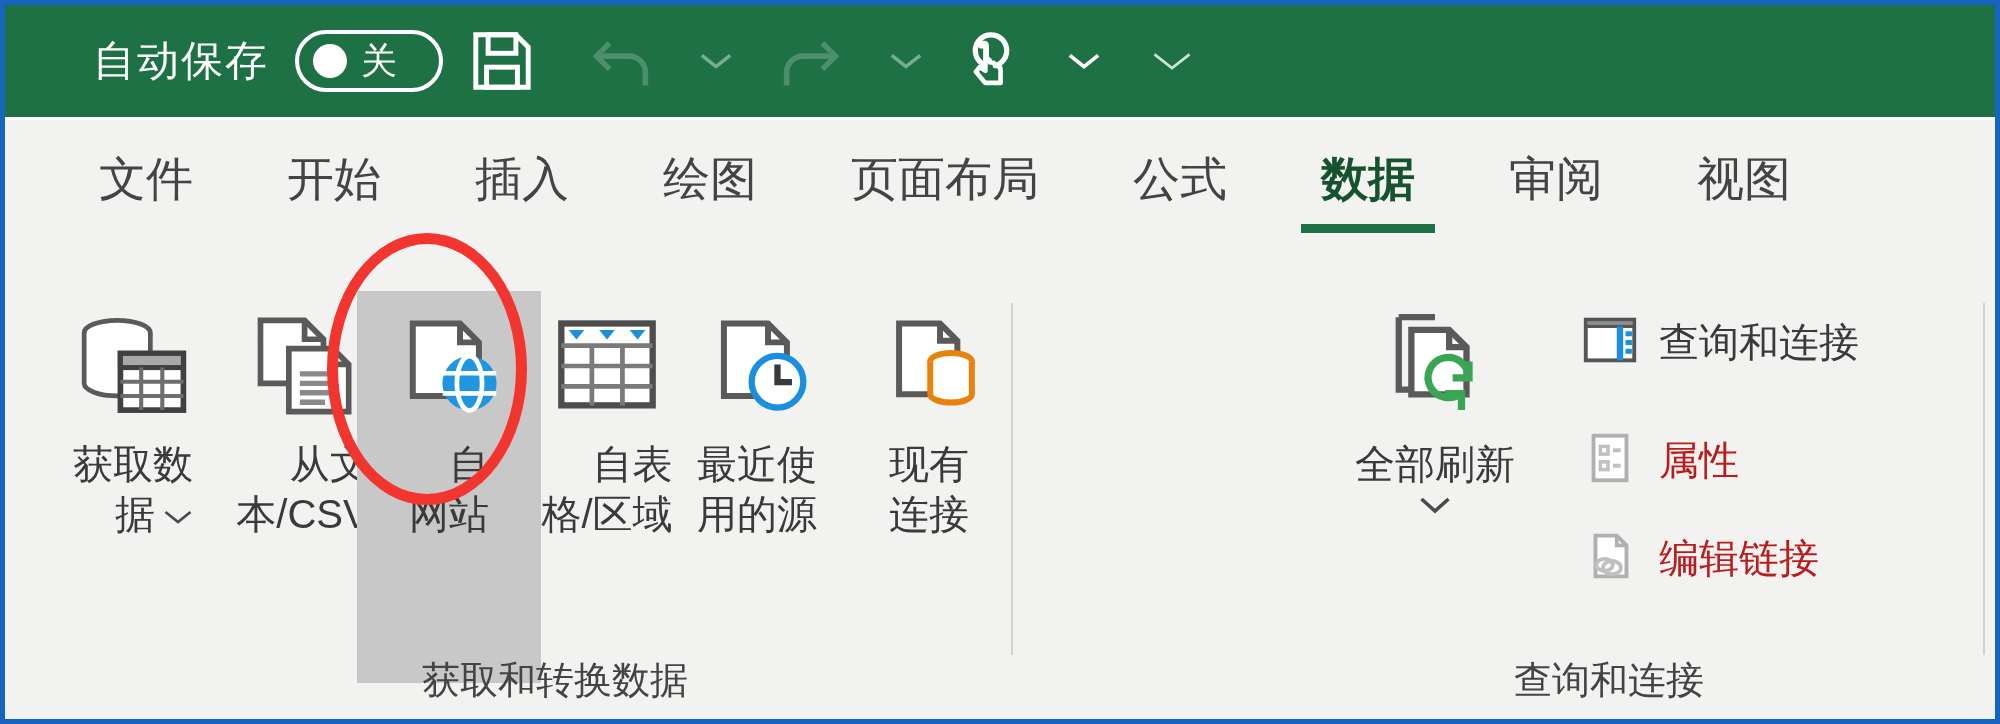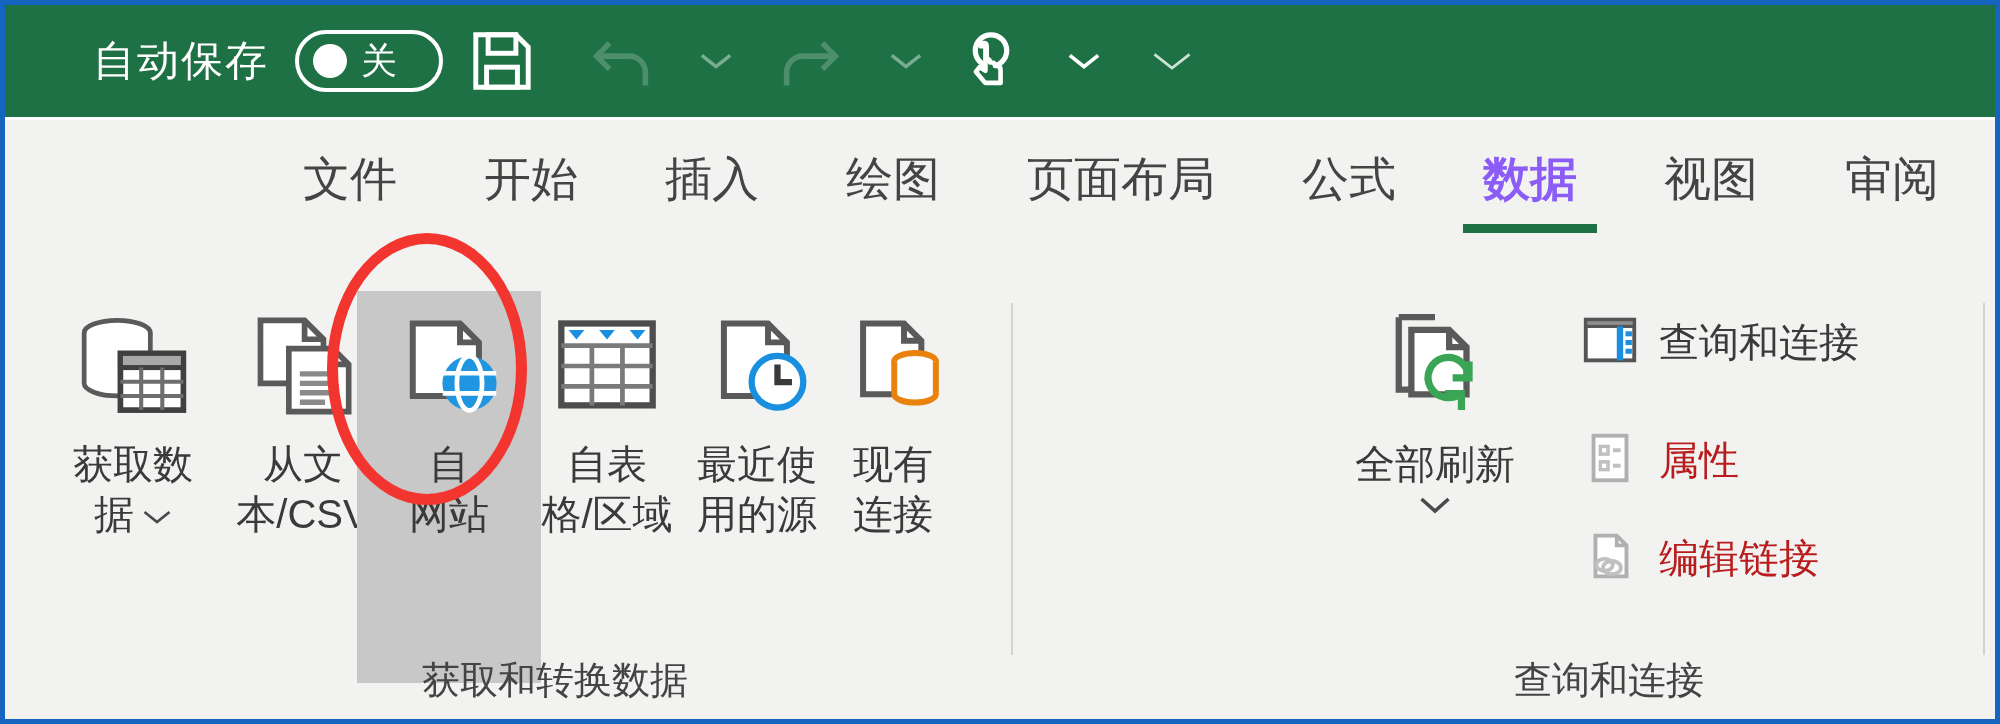--- a/index.html
+++ b/index.html
@@ -73,34 +73,33 @@
     position: absolute; left: 0; top: 112px;
     width: 100%; height: 160px;
     background: #f2f2f1;
     border-top: 3px solid #ffffff;
   }
   .tabs {
     display: flex;
     align-items: flex-start;
     padding-left: 64px;
     padding-top: 24px;
-    gap: 1px;
-    justify-content: flex-end;
+    gap: 8px;
   }
   .tab {
     position: relative;
     font-size: 47px;
     color: #444444;
     white-space: nowrap;
     padding: 4px 30px 0 30px;
     margin-right: 26px;
   }
   .tab.active {
     font-weight: bold;
-    color: #8b5cf6;
+    color: #14532d;
   }
   .tab.active::after {
     content: "";
     position: absolute;
     left: 10px; right: 10px;
     bottom: -22px;
     height: 9px;
     background: #1e7145;
   }
 
@@ -146,21 +145,21 @@
   }
   .bigbtn .ic {
     height: 130px;
     display: flex; align-items: flex-end; justify-content: center;
     margin-top: 8px;
   }
   .bigbtn .lbl {
     font-size: 40px;
     color: #3a3a3a;
     line-height: 1.25;
-    text-align: center;
+    text-align: right;
     margin-top: 10px;
     white-space: pre-line;
     letter-spacing: 0px;
   }
   .lbl-chev {
     display: inline-block;
     vertical-align: middle;
     margin-left: 8px;
   }
 
@@ -261,22 +260,22 @@
 
   <div class="tabstrip">
     <div class="tabs">
       <div class="tab"><span>文件</span></div>
       <div class="tab"><span>开始</span></div>
       <div class="tab"><span>插入</span></div>
       <div class="tab"><span>绘图</span></div>
       <div class="tab"><span>页面布局</span></div>
       <div class="tab"><span>公式</span></div>
       <div class="tab active"><span>数据</span></div>
+      <div class="tab"><span>审阅</span></div>
       <div class="tab"><span>视图</span></div>
-      <div class="tab"><span>审阅</span></div>
     </div>
   </div>
 
   <div class="ribbon">
 
     <div class="group" style="left:0; width:1280px;">
 
       <div class="bigbtn" style="left:36px;">
         <div class="ic">
           <svg width="126" height="126" viewBox="0 0 40 40">
@@ -345,21 +344,21 @@
             <circle cx="26.5" cy="25" r="8.2" fill="#ffffff" stroke="#1a8fe0" stroke-width="2"></circle>
             <path d="M26.5 19.5 v5.6 h4.6" fill="none" stroke="#3a3a3a" stroke-width="2"></path>
           </svg>
         </div>
         <div class="lbl">最近使
 用的源</div>
       </div>
 
       <div class="divider" style="left:1006px;"></div>
 
-      <div class="bigbtn" style="left:796px;">
+      <div class="bigbtn" style="left:832px;">
         <div class="ic">
           <svg width="126" height="126" viewBox="0 0 40 40">
             <path d="M10.5 6.5 h13 l5.5 5.5 v17 h-18.5 z" fill="#ffffff" stroke="#5a5a5a" stroke-width="1.9"></path>
             <path d="M23.5 6.5 v5.5 h5.5" fill="none" stroke="#5a5a5a" stroke-width="1.9"></path>
             <ellipse cx="27" cy="18.5" rx="6.6" ry="2.6" fill="#ffffff" stroke="#e8820c" stroke-width="1.9"></ellipse>
             <path d="M20.4 18.5 v10.5 a6.6 2.6 0 0 0 13.2 0 v-10.5" fill="#ffffff" stroke="#e8820c" stroke-width="1.9"></path>
           </svg>
         </div>
         <div class="lbl">现有
 连接</div>

